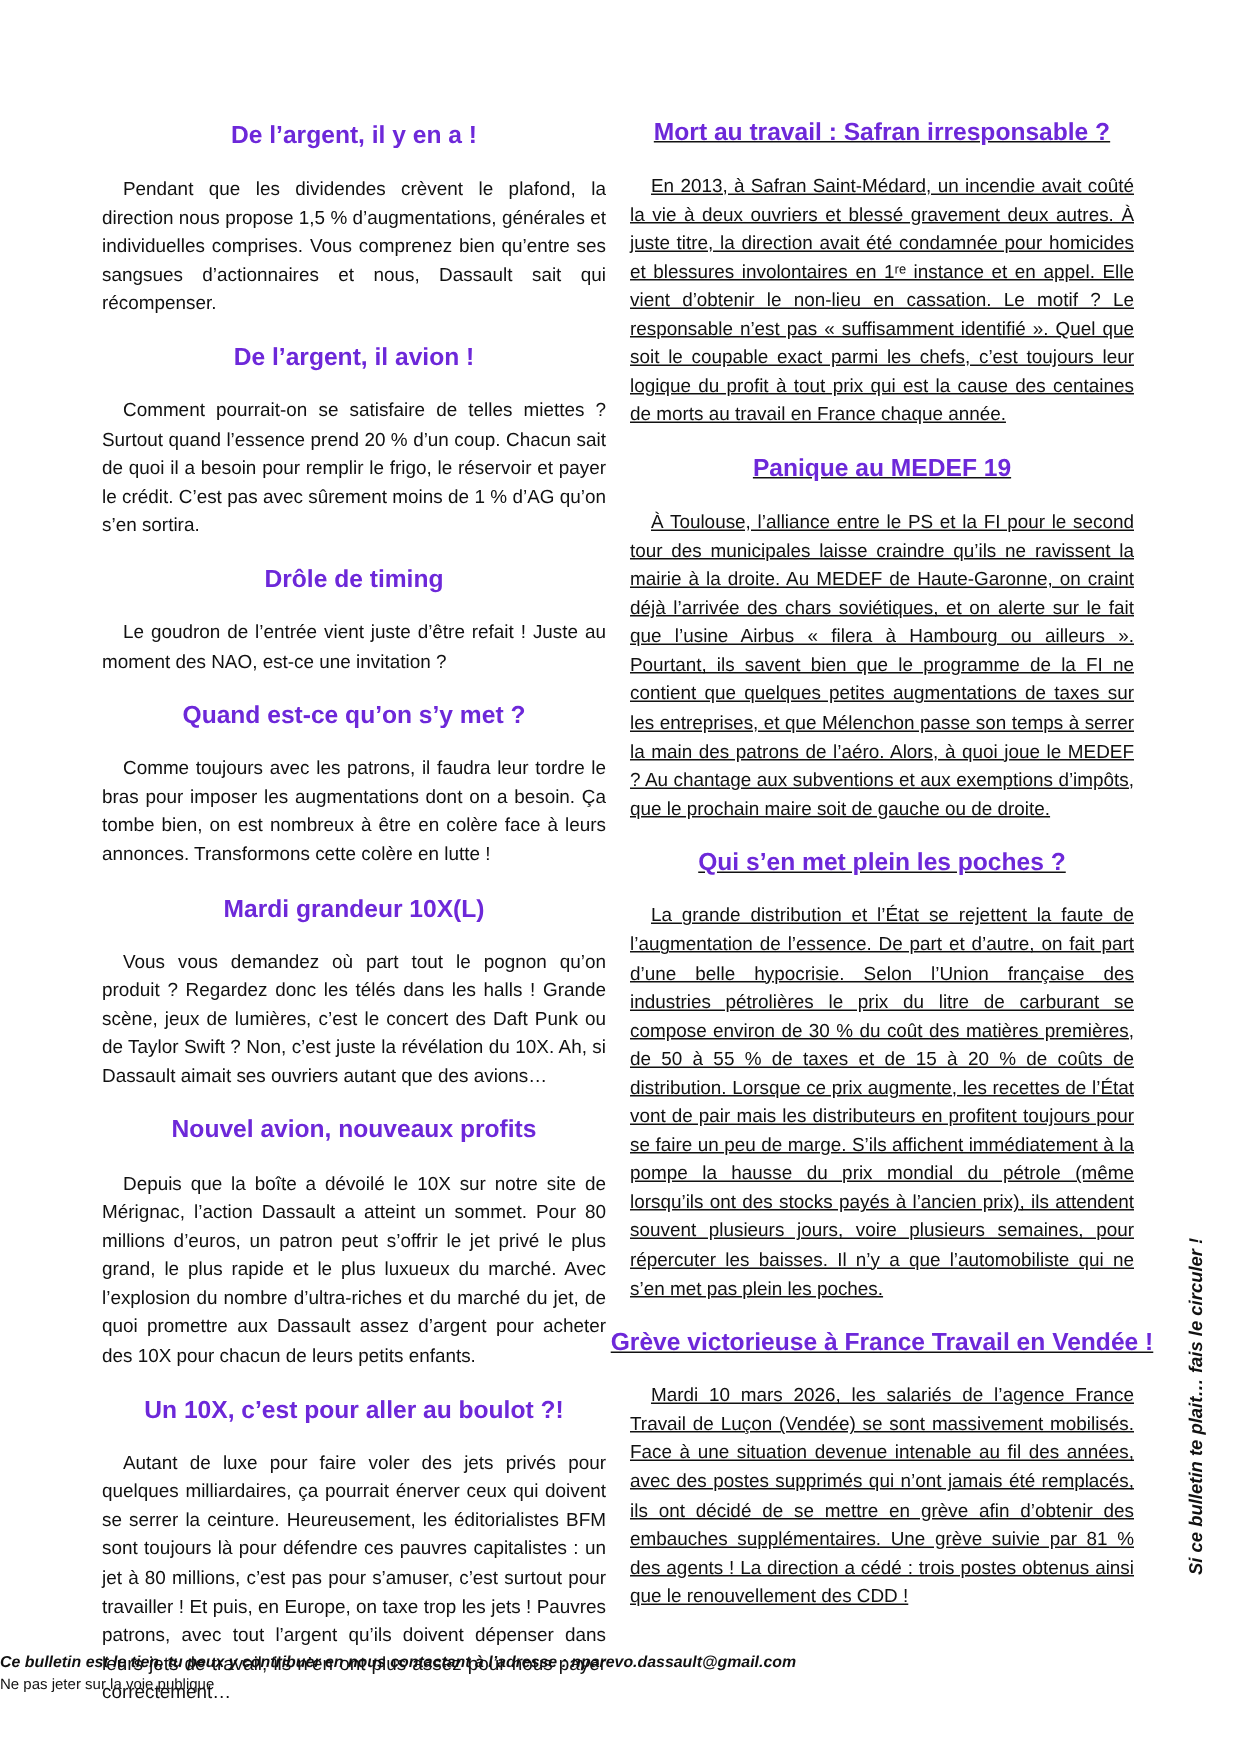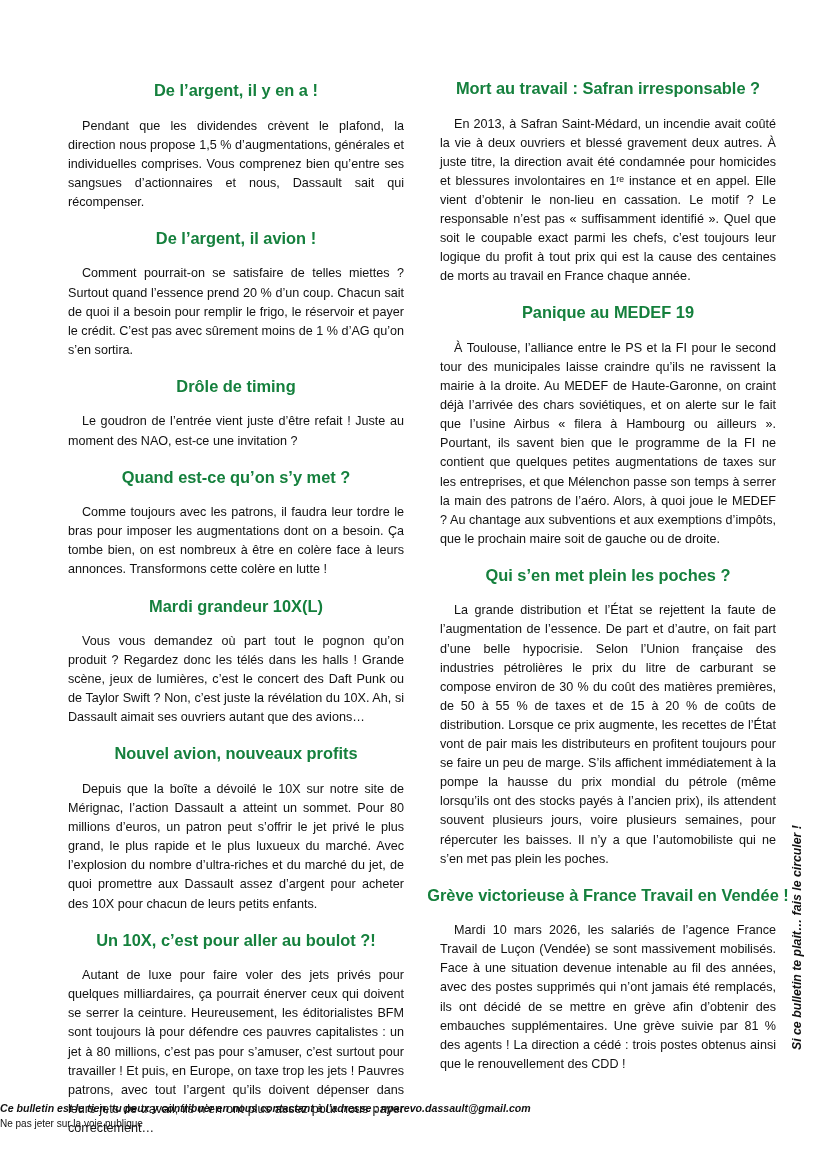--- a/index.html
+++ b/index.html
@@ -1,23 +1,23 @@
 <!DOCTYPE html>
 <html><head>
   <meta charset="utf-8">
   <style>
     html, body { margin: 0; padding: 0; background: #ffffff; }
     body { width: 827px; height: 1170px; position: relative; overflow: hidden;
       font-family: "Liberation Sans", "DejaVu Sans", sans-serif; color: #111111; }
     .page { position: absolute; left: 0; top: 0; width: 827px; height: 1170px; }
     .col { position: absolute; top: 78px; width: 368px; }
     .col-left { left: 52px; }
-    .col-right { left: 424px; }
+    .col-right { left: 404px; text-decoration: underline; }
     .article { margin: 0 0 8px 0; }
-    h2 { font-size: 16.4px; font-weight: bold; text-align: center; margin: 0 0 9px 0; line-height: 1.25; color: #15803d; }
+    h2 { font-size: 16.4px; font-weight: bold; text-align: center; margin: 0 0 9px 0; line-height: 1.25; color: #6d28d9; }
     p { font-size: 12.6px; line-height: 19.1px; text-align: justify; margin: 16px; text-indent: 14px; }
     .col-left .article:nth-child(1) h2 { margin-top: 2px; }
     .side-note { position: absolute; left: 790px; top: 1050px; transform: rotate(-90deg); transform-origin: left top;
       font-size: 12.3px; font-style: italic; font-weight: bold; white-space: nowrap; color: #111; }
     .footer { position: absolute; left: 0; width: 827px; top: 1101px; }
     .footer .line1 { font-size: 10.6px; font-style: italic; font-weight: bold; line-height: 15px; }
     .footer .line2 { font-size: 10px; font-weight: normal; line-height: 15px; }
   </style>
 </head>
 <body>

